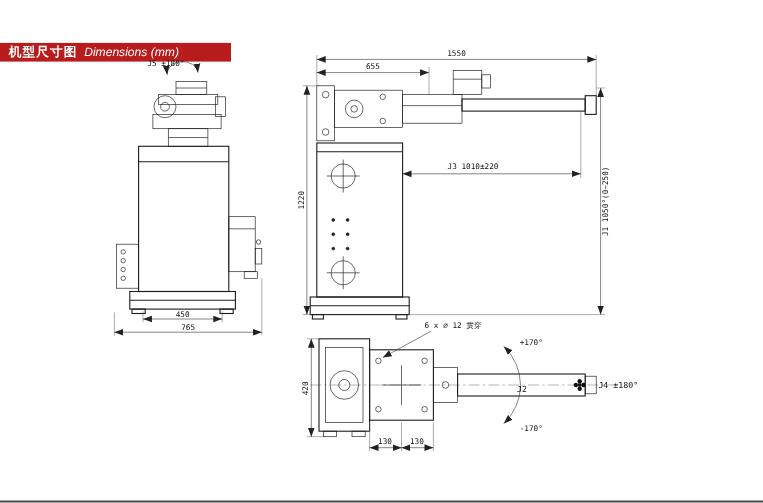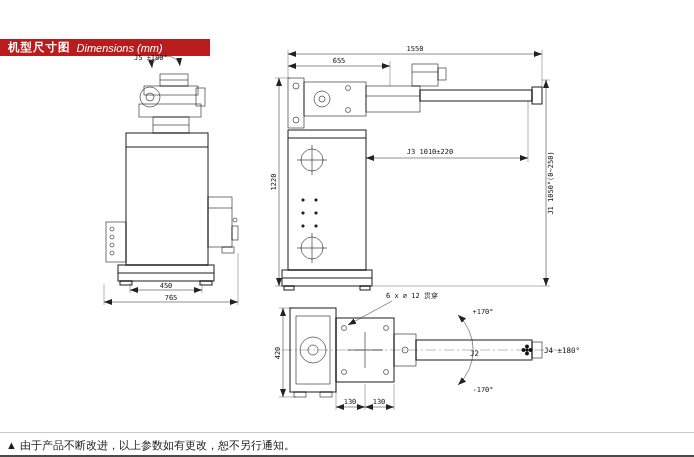--- a/index.html
+++ b/index.html
@@ -248,18 +248,15 @@
         <line class="ext" x1="365" y1="384" x2="365" y2="410"></line>
         <line class="ext" x1="394" y1="384" x2="394" y2="410"></line>
         <line class="dim" x1="336" y1="407" x2="365" y2="407" marker-start="url(#arr)" marker-end="url(#arr)"></line>
         <line class="dim" x1="365" y1="407" x2="394" y2="407" marker-start="url(#arr)" marker-end="url(#arr)"></line>
         <text class="txt" x="350" y="404" text-anchor="middle">130</text>
         <text class="txt" x="379" y="404" text-anchor="middle">130</text>
       </g>
     </g>
   </svg>
 
-  <div class="footer">
-    <div class="note">▲ 由于产品不断改进，以上参数如有更改，恕不另行通知。</div>
-  </div>
   <div class="bottom-rule"></div>
 
 </div>
 
 </body></html>

